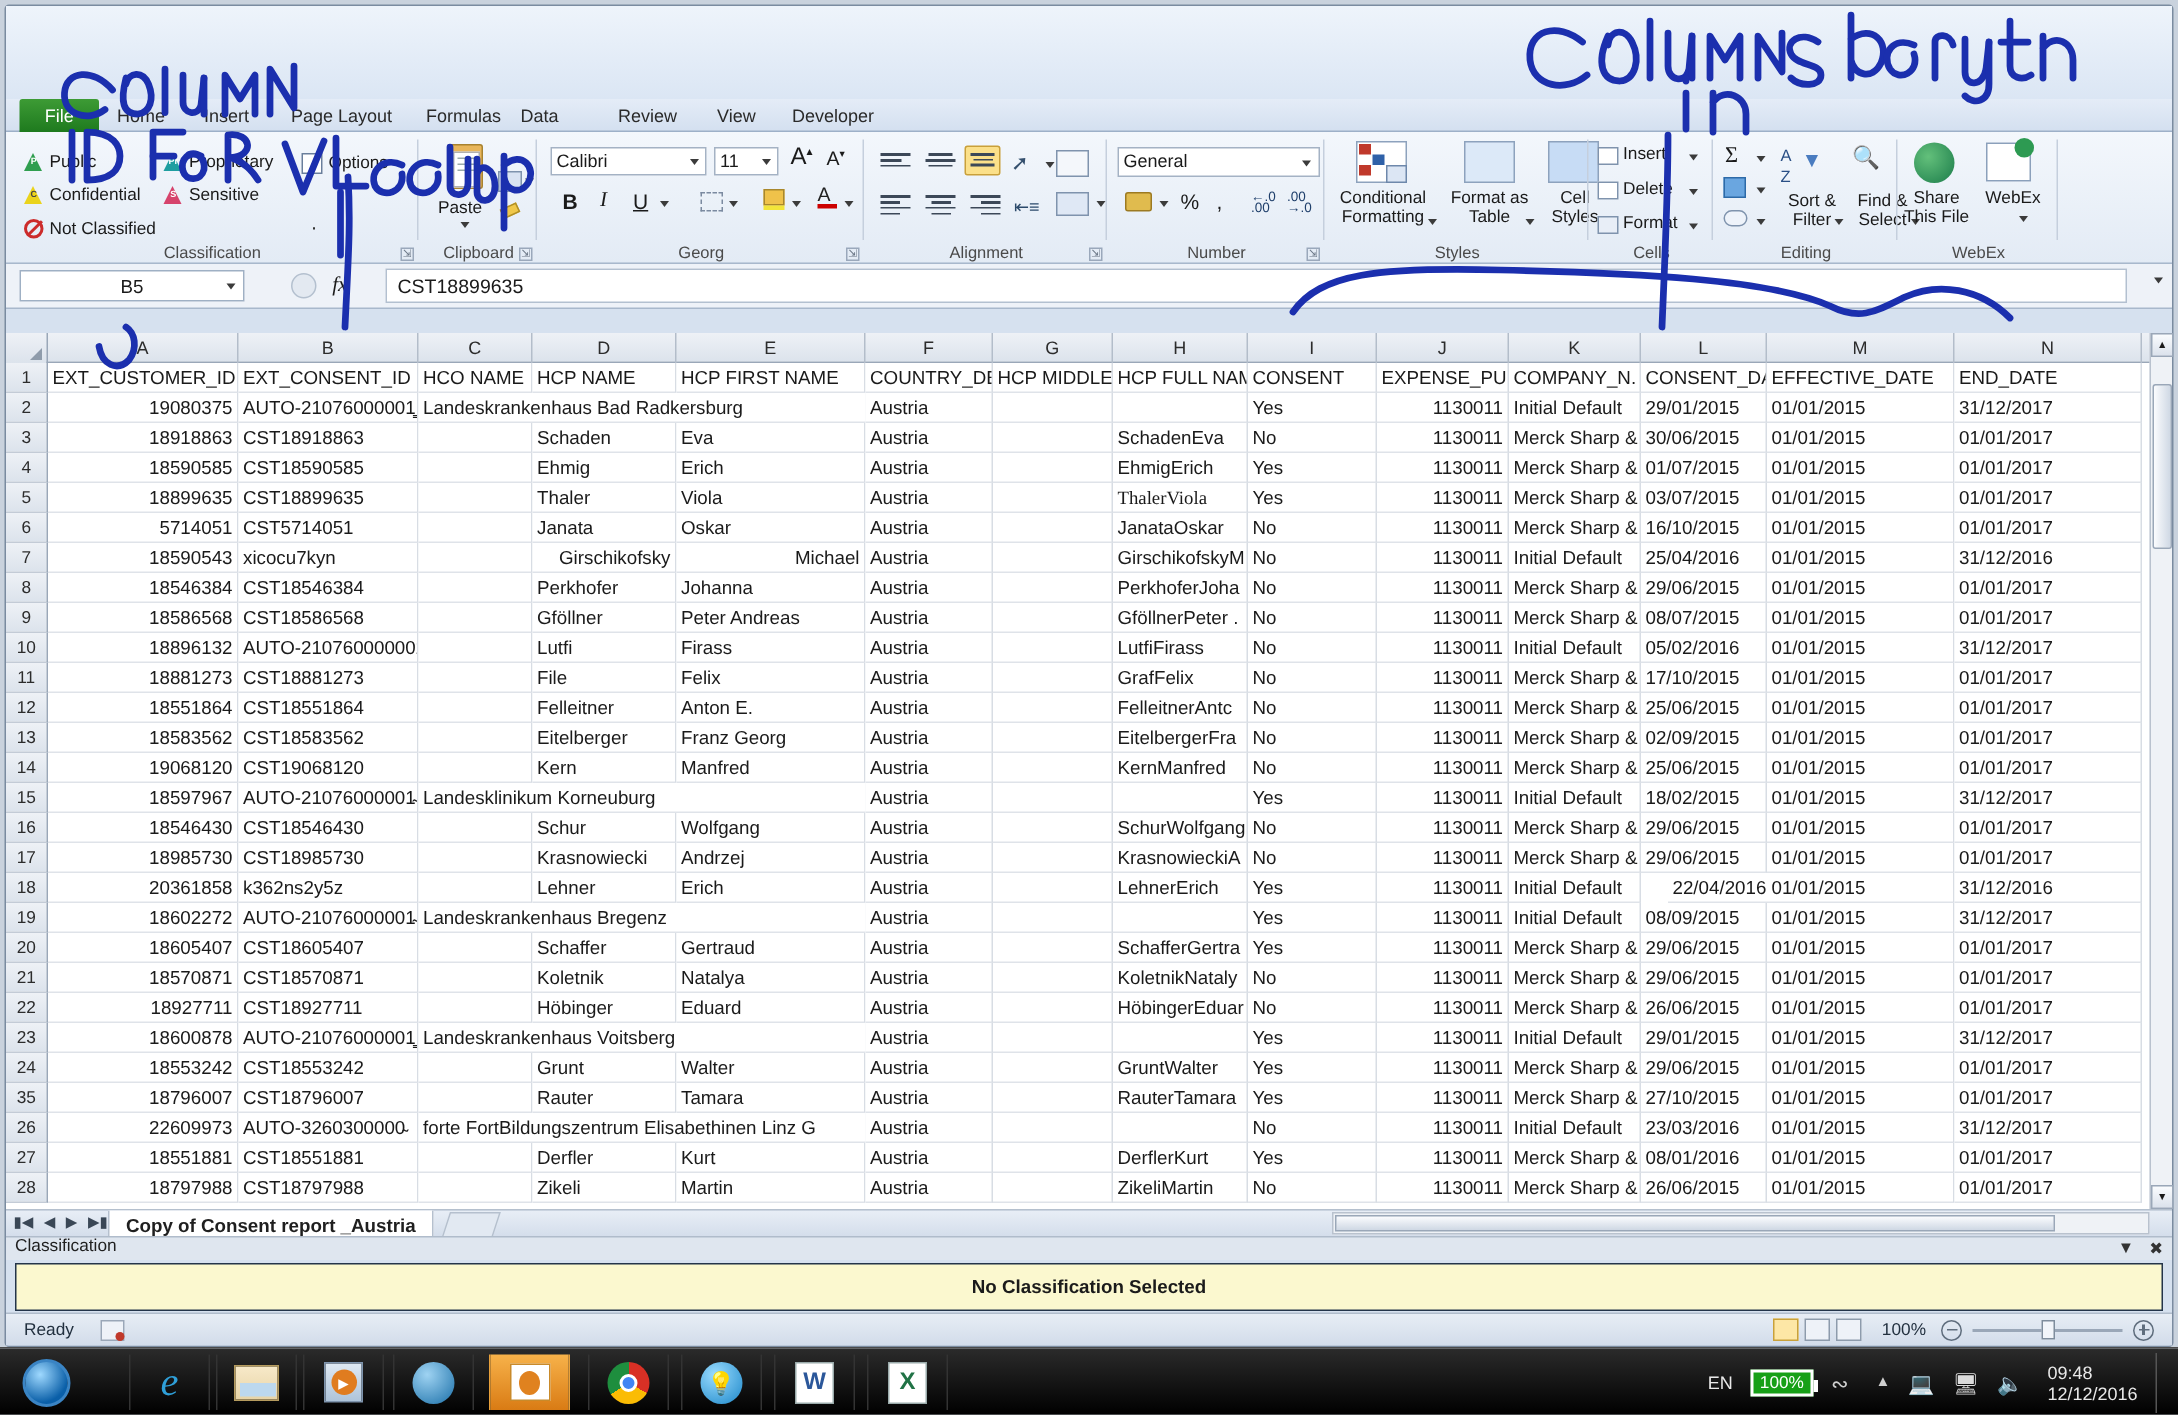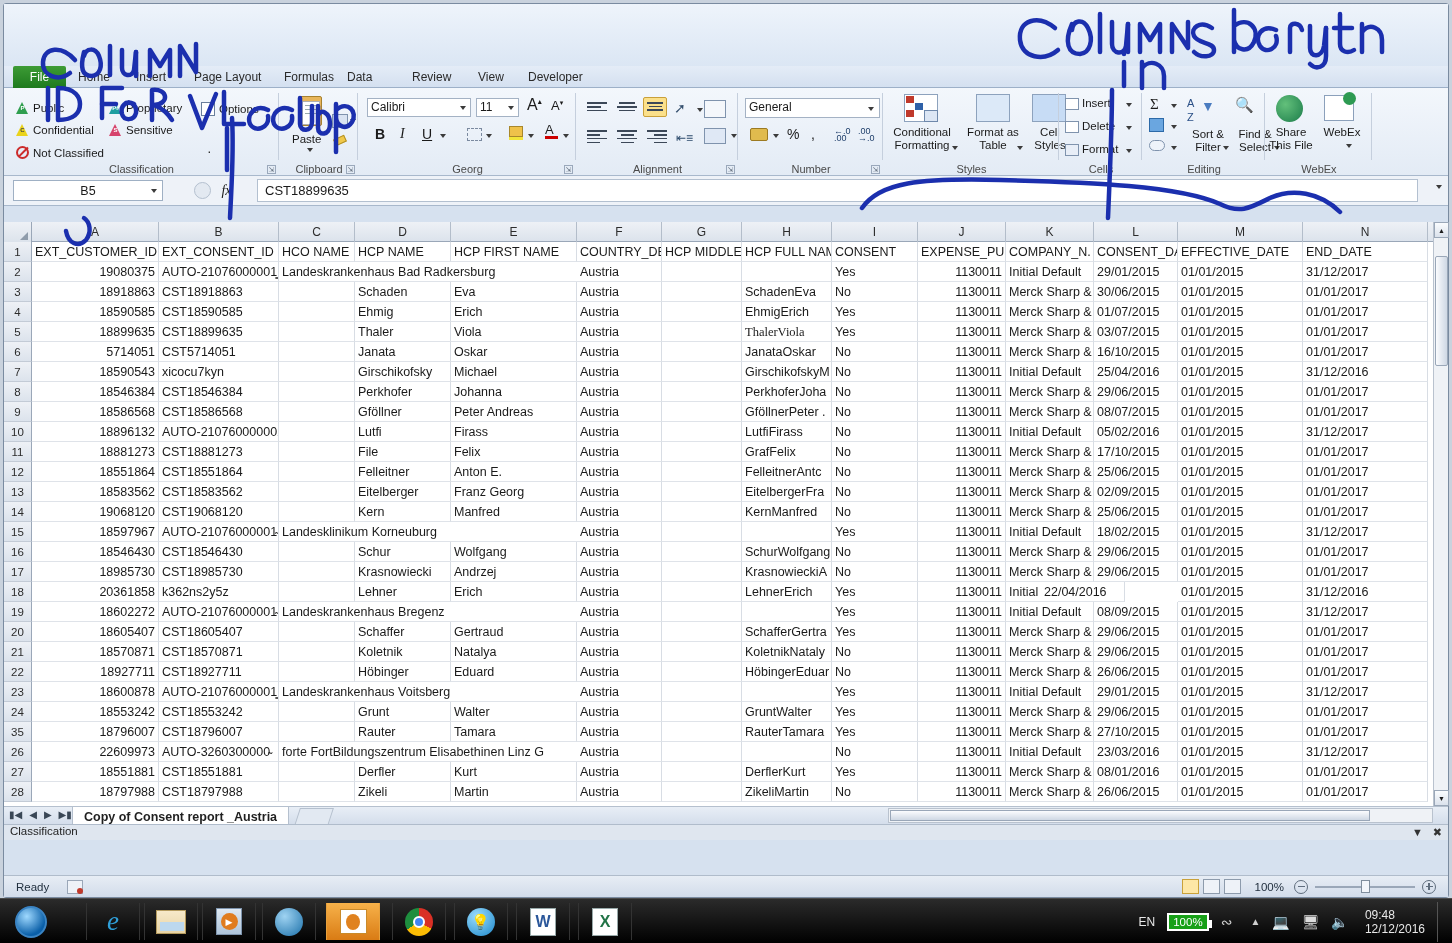--- a/index.html
+++ b/index.html
@@ -528,22 +528,22 @@
           <div class="cell" style="left:828px;top:120px;width:86px;">No</div>
           <div class="cell num" style="left:914px;top:120px;width:88px;">1130011</div>
           <div class="cell" style="left:1002px;top:120px;width:88px;">Merck Sharp &amp;</div>
           <div class="cell" style="left:1090px;top:120px;width:84px;">16/10/2015</div>
           <div class="cell" style="left:1174px;top:120px;width:125px;">01/01/2015</div>
           <div class="cell" style="left:1299px;top:120px;width:125px;">01/01/2017</div>
           <div class="rowhead" style="top:140px;">7</div>
           <div class="cell num" style="left:28px;top:140px;width:127px;">18590543</div>
           <div class="cell" style="left:155px;top:140px;width:120px;">xicocu7kyn</div>
           <div class="cell" style="left:275px;top:140px;width:76px;"></div>
-          <div class="cell" style="left:351px;top:140px;width:96px;">Girschikofsky</div>
-          <div class="cell" style="left:447px;top:140px;width:126px;">Michael</div>
+          <div class="cell" style="left:351px;top:140px;width:96px;text-align:right;">Girschikofsky</div>
+          <div class="cell" style="left:447px;top:140px;width:126px;text-align:right;">Michael</div>
           <div class="cell" style="left:573px;top:140px;width:85px;">Austria</div>
           <div class="cell" style="left:658px;top:140px;width:80px;"></div>
           <div class="cell" style="left:738px;top:140px;width:90px;">GirschikofskyM</div>
           <div class="cell" style="left:828px;top:140px;width:86px;">No</div>
           <div class="cell num" style="left:914px;top:140px;width:88px;">1130011</div>
           <div class="cell" style="left:1002px;top:140px;width:88px;">Initial Default</div>
           <div class="cell" style="left:1090px;top:140px;width:84px;">25/04/2016</div>
           <div class="cell" style="left:1174px;top:140px;width:125px;">01/01/2015</div>
           <div class="cell" style="left:1299px;top:140px;width:125px;">31/12/2016</div>
           <div class="rowhead" style="top:160px;">8</div>
@@ -701,21 +701,21 @@
           <div class="cell" style="left:155px;top:360px;width:120px;">k362ns2y5z</div>
           <div class="cell" style="left:275px;top:360px;width:76px;"></div>
           <div class="cell" style="left:351px;top:360px;width:96px;">Lehner</div>
           <div class="cell" style="left:447px;top:360px;width:126px;">Erich</div>
           <div class="cell" style="left:573px;top:360px;width:85px;">Austria</div>
           <div class="cell" style="left:658px;top:360px;width:80px;"></div>
           <div class="cell" style="left:738px;top:360px;width:90px;">LehnerErich</div>
           <div class="cell" style="left:828px;top:360px;width:86px;">Yes</div>
           <div class="cell num" style="left:914px;top:360px;width:88px;">1130011</div>
           <div class="cell" style="left:1002px;top:360px;width:88px;">Initial Default</div>
-          <div class="cell" style="left:1037px;top:360px;width:84px;">22/04/2016</div>
+          <div class="cell" style="left:1108px;top:360px;width:84px;">22/04/2016</div>
           <div class="cell" style="left:1174px;top:360px;width:125px;">01/01/2015</div>
           <div class="cell" style="left:1299px;top:360px;width:125px;">31/12/2016</div>
           <div class="rowhead" style="top:380px;">19</div>
           <div class="cell num" style="left:28px;top:380px;width:127px;">18602272</div>
           <div class="cell" style="left:155px;top:380px;width:120px;">AUTO-21076000001̴</div>
           <div class="cell ovf" style="left:275px;top:380px;width:298px;">Landeskrankenhaus Bregenz</div>
           <div class="cell" style="left:351px;top:380px;width:96px;"></div>
           <div class="cell" style="left:447px;top:380px;width:126px;"></div>
           <div class="cell" style="left:573px;top:380px;width:85px;">Austria</div>
           <div class="cell" style="left:658px;top:380px;width:80px;"></div>
@@ -888,20 +888,21 @@
       <div class="thumb"></div>
     </div>
 
     <div class="clsbar">
       <span>Classification</span>
       <span class="cls-ctrls">
         <span>▼</span>
         <span>✖</span>
       </span>
     </div>
+    <div class="clsyellow">No Classification Selected</div>
 
     <div class="statusbar">
       <span style="margin-left:12px;">Ready</span>
       <span style="margin-left:18px;width:16px;height:14px;background:#eef2f8;border:1px solid #9aa7b8;position:relative;">
         <span style="position:absolute;right:-1px;bottom:-1px;width:6px;height:6px;border-radius:50%;background:#c0392b;"></span>
       </span>
       <span style="flex:1"></span>
       <span class="viewbtn act"></span>
       <span class="viewbtn" style="margin-left:4px;"></span>
       <span class="viewbtn" style="margin-left:4px;"></span>

